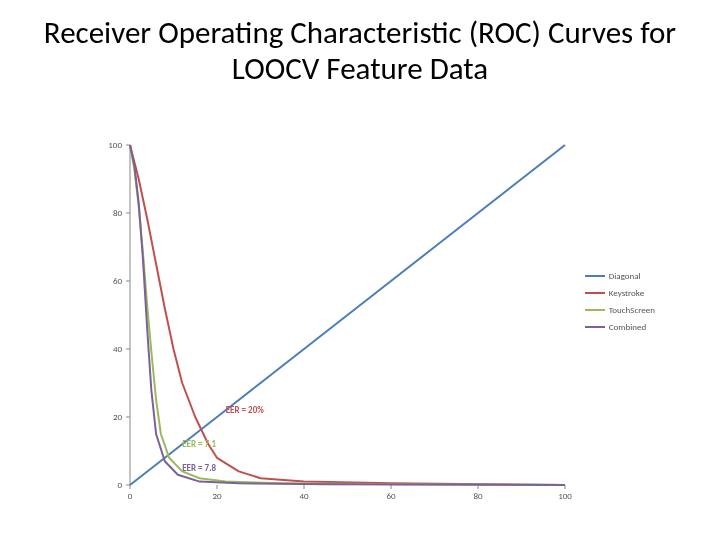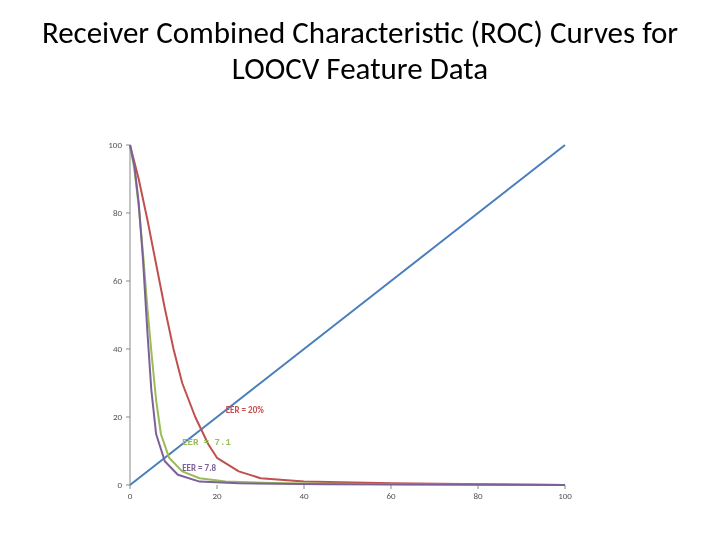--- a/index.html
+++ b/index.html
@@ -61,21 +61,21 @@
     font-size: 9px;
     font-weight: 700;
     text-align: center;
   }
 </style>
 </head>
 <body>
 
 <div class="slide">
 
-  <div class="title">Receiver Combined Characteristic (ROC) Curves for LOOCV Feature Data</div>
+  <div class="title">Receiver Operating Characteristic (ROC) Curves for LOOCV Feature Data</div>
 
   <div class="chart-wrap">
 
     <svg id="chart-svg" width="555" height="370" viewBox="0 0 555 370">
         <line x1="30" y1="345" x2="30" y2="5" stroke="#888" stroke-width="1"></line>
         <line x1="26" y1="345" x2="30" y2="345" stroke="#888"></line>
         <text x="22" y="348" text-anchor="end" class="tick-label">0</text>
         <line x1="26" y1="277" x2="30" y2="277" stroke="#888"></line>
         <text x="22" y="280" text-anchor="end" class="tick-label">20</text>
         <line x1="26" y1="209" x2="30" y2="209" stroke="#888"></line>
@@ -97,20 +97,38 @@
         <line x1="378" y1="345" x2="378" y2="349" stroke="#888"></line>
         <text x="378" y="359" text-anchor="middle" class="tick-label">80</text>
         <line x1="465" y1="345" x2="465" y2="349" stroke="#888"></line>
         <text x="465" y="359" text-anchor="middle" class="tick-label">100</text>
         <path d="M30,345 L73.5,311 L117,277 L160.5,243 L204,209 L247.5,175 L291,141 L334.5,107.00000000000003 L378,73 L421.5,39 L465,5 " fill="none" stroke="#4a7ebb" stroke-width="2" stroke-linejoin="round"></path>
         <path d="M30,5 L38.7,39 L47.400000000000006,79.80000000000001 L56.099999999999994,124 L64.80000000000001,168.2 L73.5,209 L82.19999999999999,243 L95.25,277 L108.3,304.2 L117,317.8 L138.75,331.4 L160.5,338.2 L204,341.6 L291,343.3 L465,345 " fill="none" stroke="#c0504d" stroke-width="2" stroke-linejoin="round"></path>
         <path d="M30,5 L34.35,28.80000000000001 L38.7,66.19999999999999 L43.05,113.79999999999998 L47.400000000000006,168.2 L51.75,215.8 L56.099999999999994,260 L60.885,294 L69.15,317.8 L82.19999999999999,331.4 L99.60000000000001,338.2 L125.7,341.6 L182.25,343.3 L291,344.32 L465,345 " fill="none" stroke="#9abb59" stroke-width="2" stroke-linejoin="round"></path>
         <path d="M30,5 L34.35,25.400000000000034 L38.7,62.80000000000001 L43.05,120.6 L47.400000000000006,192 L51.315,249.8 L56.099999999999994,294 L64.80000000000001,321.2 L77.85,334.8 L99.60000000000001,341.6 L138.75,343.3 L225.75,344.32 L465,345 " fill="none" stroke="#7c609a" stroke-width="2" stroke-linejoin="round"></path>
       </svg>
 
+    <div class="legend">
+      <div class="legend-row">
+        <span class="legend-swatch" style="border-top-color:#4a7ebb"></span>
+        <span>Diagonal</span>
+      </div>
+      <div class="legend-row">
+        <span class="legend-swatch" style="border-top-color:#c0504d"></span>
+        <span>Keystroke</span>
+      </div>
+      <div class="legend-row">
+        <span class="legend-swatch" style="border-top-color:#9abb59"></span>
+        <span>TouchScreen</span>
+      </div>
+      <div class="legend-row">
+        <span class="legend-swatch" style="border-top-color:#7c609a"></span>
+        <span>Combined</span>
+      </div>
+    </div>
 
     <div class="ann" id="ann0" style="left: 125.7px; top: 264.2px; color: rgb(192, 80, 77);">EER = 20%</div>
-    <div class="ann" id="ann1" style="left: 82.2px; top: 298.2px; color: rgb(154, 187, 89); font-family: Liberation Mono, monospace;">EER = 7.1</div>
+    <div class="ann" id="ann1" style="left: 82.2px; top: 298.2px; color: rgb(154, 187, 89);">EER = 7.1</div>
     <div class="ann" id="ann2" style="left: 82.2px; top: 322px; color: rgb(124, 96, 154);">EER = 7.8</div>
 
   </div>
 
 </div>
 
 </body></html>

